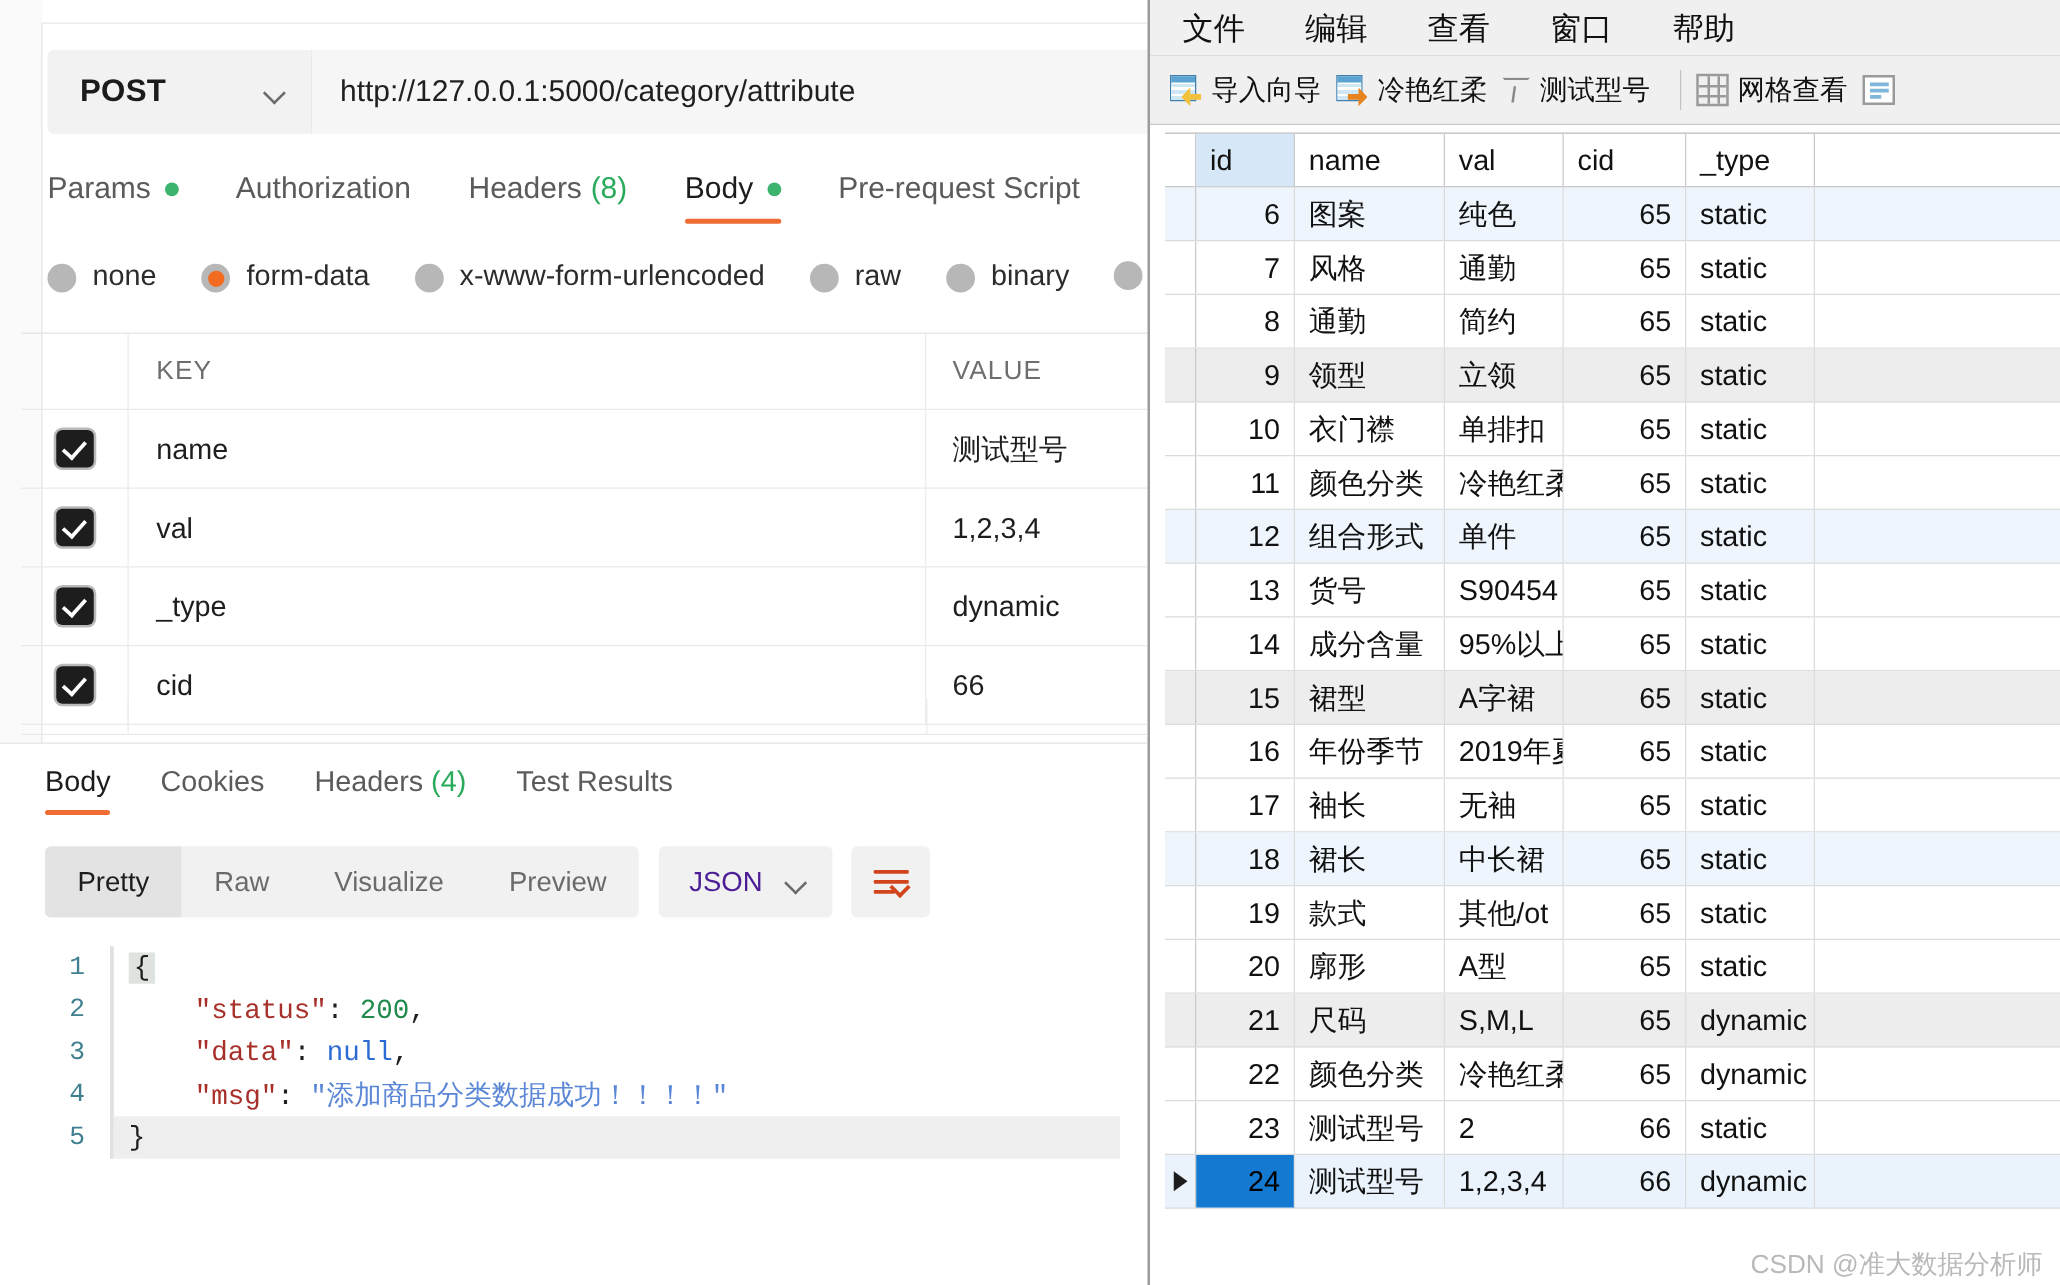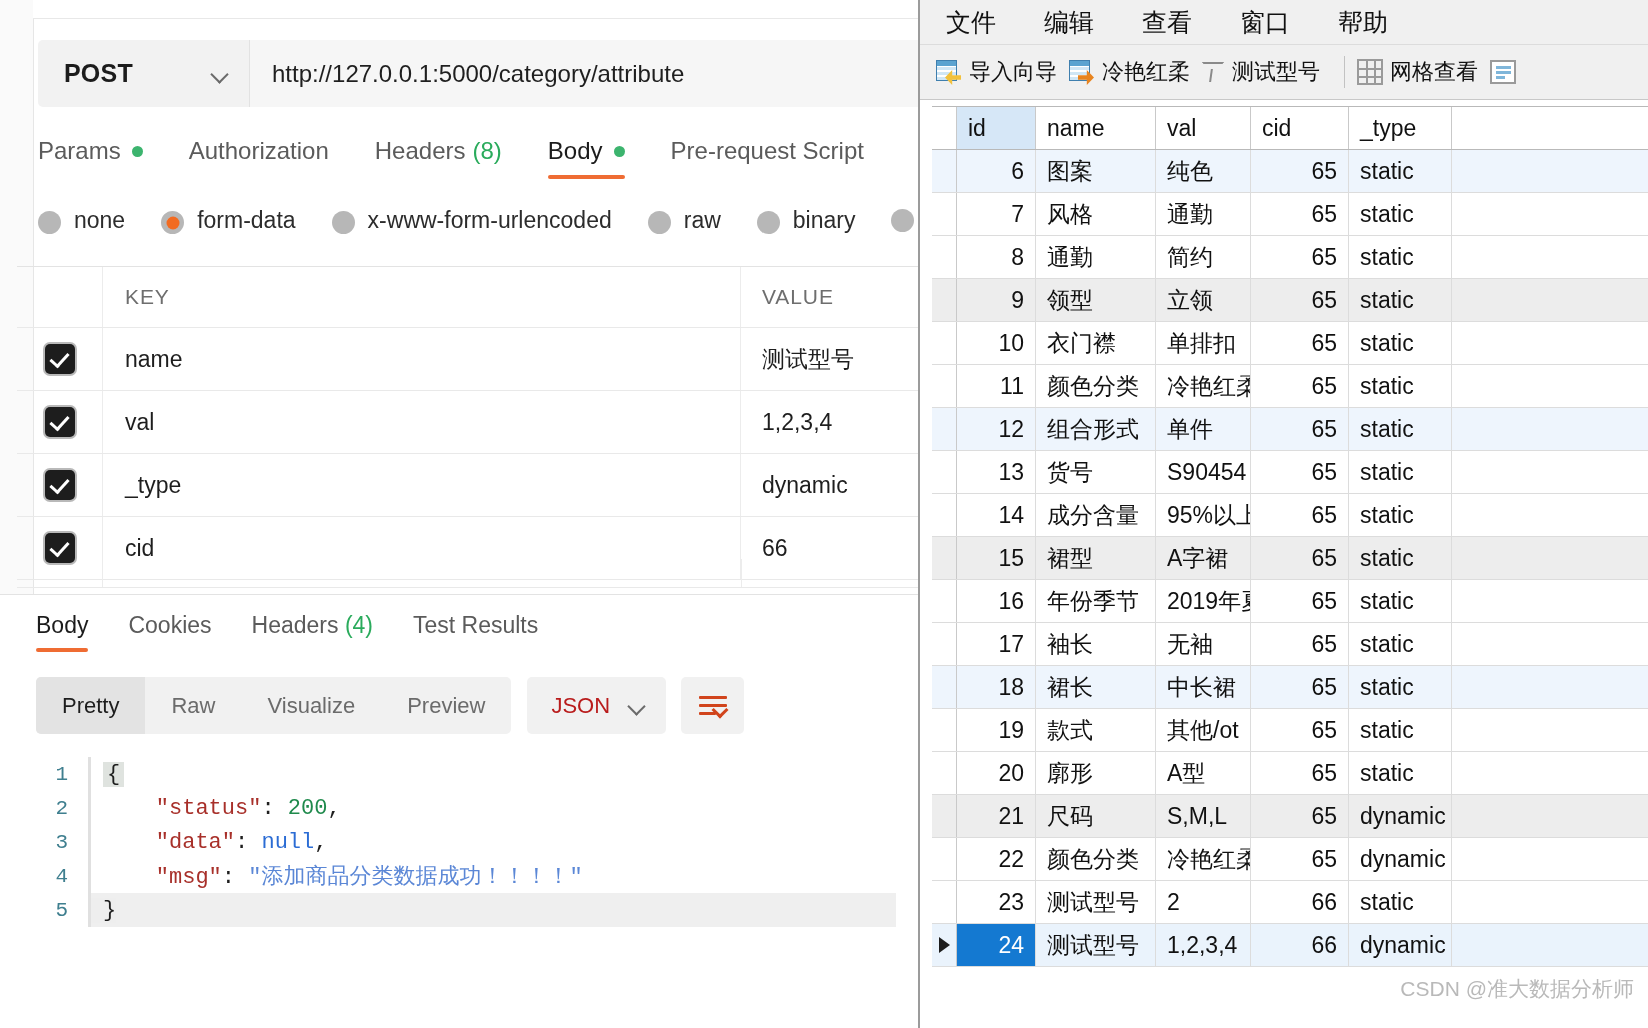--- a/index.html
+++ b/index.html
@@ -68,21 +68,21 @@
   .resp-tab{position:relative;margin-right:40px;font-size:23px;color:#5b5b5b;white-space:nowrap;padding-bottom:13px;}
   .resp-tab.active{color:#1c1c1c;}
   .resp-tab .cnt{color:#2aab5c;}
   .resp-tab .ul{position:absolute;left:0;bottom:0;height:4px;width:100%;background:#ef6c33;border-radius:2px;}
 
   .fmt-bar{position:absolute;left:36px;top:82px;display:flex;align-items:center;}
   .seg{height:57px;background:#f1f1f1;border-radius:5px;display:flex;align-items:center;overflow:hidden;}
   .seg-item{height:57px;display:flex;align-items:center;padding:0 26px;font-size:22px;color:#6b6b6b;box-sizing:border-box;}
   .seg-item.active{background:#e3e3e3;color:#1d1d1d;}
   .json-sel{margin-left:16px;height:57px;background:#f1f1f1;border-radius:5px;display:flex;align-items:center;padding:0 20px 0 24px;box-sizing:border-box;}
-  .json-sel .t{font-size:22px;color:#b91c1c;margin-right:18px;}
+  .json-sel .t{font-size:22px;color:#4c1d95;margin-right:18px;}
   .wrap-btn{margin-left:15px;width:63px;height:57px;background:#f1f1f1;border-radius:5px;display:flex;align-items:center;justify-content:center;}
   .wrap-ic{width:28px;height:20px;position:relative;}
   .wrap-ic i{position:absolute;left:0;height:3px;background:#d1441c;display:block;border-radius:1px;}
   .wrap-ic i:nth-child(1){top:0;width:28px;}
   .wrap-ic i:nth-child(2){top:8px;width:28px;}
   .wrap-ic i:nth-child(3){top:16px;width:17px;}
   .wrap-ic u{position:absolute;right:1px;top:8px;width:9px;height:9px;border-right:3px solid #d1441c;border-bottom:3px solid #d1441c;transform:rotate(45deg);}
 
   
   #code{position:absolute;left:36px;top:162px;width:860px;height:200px;font-family:"Liberation Mono","DejaVu Sans Mono",monospace;font-size:22px;}
@@ -139,32 +139,32 @@
   .g-hdr .hc.cur{background:#d6e7f7;}
   .g-hdr .hc.gut{width:25px;padding:0;}
   .g-row{display:flex;height:42px;border-bottom:1px solid #dcdcdc;}
   .g-row .gc{border-right:1px solid #dcdcdc;display:flex;align-items:center;box-sizing:border-box;font-size:23px;color:#111;overflow:hidden;white-space:nowrap;}
   .g-row .gc.gut{width:25px;padding:0;border-right:1px solid #c9c9c9;justify-content:center;}
   .g-row .gc.id{justify-content:flex-end;padding-right:11px;}
   .g-row .gc.txt{padding-left:11px;}
   .g-row .gc.cid{justify-content:flex-end;padding-right:11px;}
   .g-row.alt{background:#eef5fd;}
   .g-row.grey{background:#ededed;}
-  .g-row.sel .gc.id{background:#1479d1;color:#ffffff;padding-left:16px;}
+  .g-row.sel .gc.id{background:#1479d1;color:#000000;padding-left:16px;}
   .g-row.sel{background:#eaf3fc;}
   .arrow-cur{width:0;height:0;border-left:11px solid #1d1d1d;border-top:8px solid transparent;border-bottom:8px solid transparent;}
   
   .w-gut{width:25px;flex:none;}
   .w-id{width:79px;flex:none;}
   .w-name{width:120px;flex:none;}
   .w-val{width:95px;flex:none;}
   .w-cid{width:98px;flex:none;}
   .w-type{width:103px;flex:none;}
 
-  #wm{position:absolute;right:16px;bottom:25px;font-size:21px;color:#b9b9b9;white-space:nowrap;}
+  #wm{position:absolute;right:16px;bottom:3px;font-size:21px;color:#b9b9b9;white-space:nowrap;}
 </style>
 </head>
 <body>
 
 <div id="root">
 
   <div id="postman">
     <div id="pm-leftrail"></div>
     <div id="pm-topline"></div>
 

